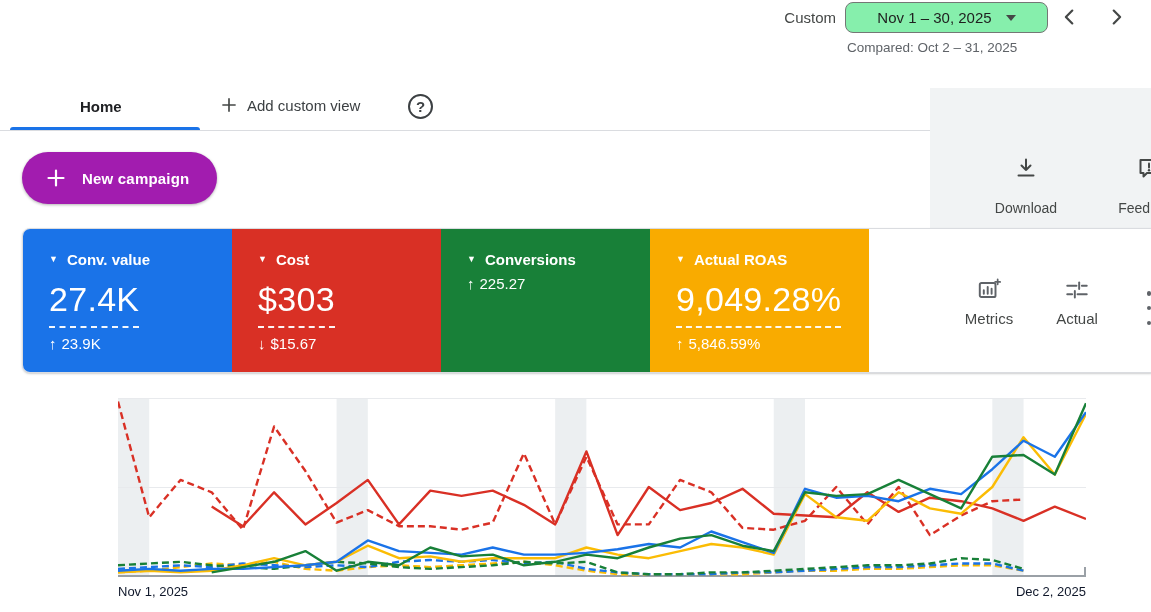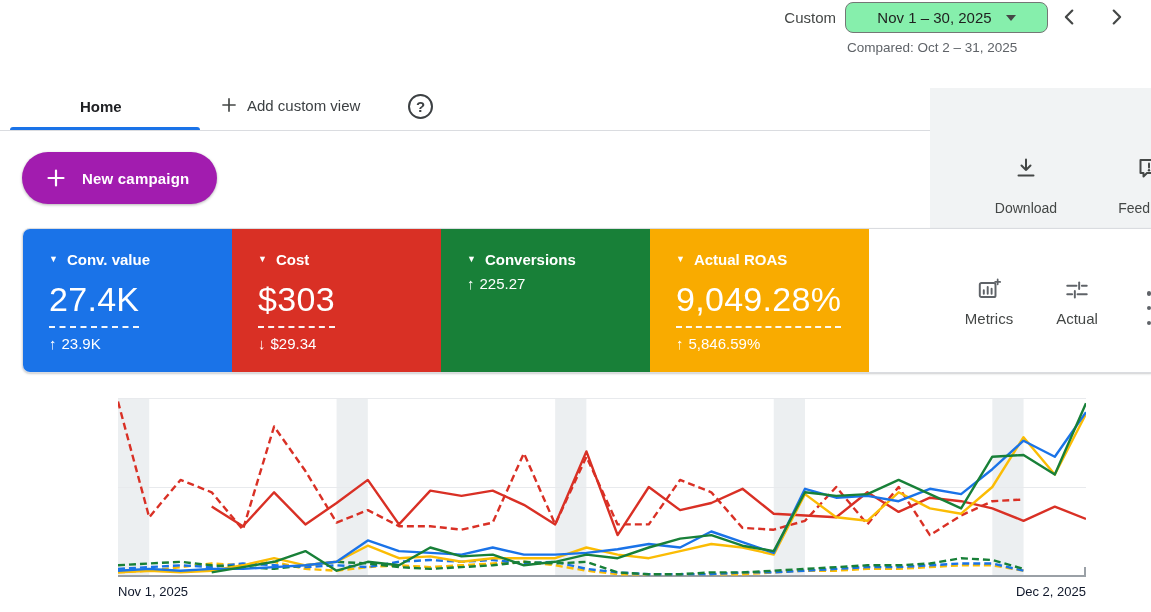--- a/index.html
+++ b/index.html
@@ -147,21 +147,21 @@
       </div>
   </div>
   <div class="metric-card" style="width: 209px; background: rgb(217, 48, 37);">
     <div class="metric-head">
         <span class="metric-caret">▼</span>
         <span>Cost</span>
       </div>
     <div><span class="metric-value">$303</span></div>
     <div class="metric-delta">
         <span>↓</span>
-        <span>$29.34</span>
+        <span>$15.67</span>
       </div>
   </div>
   <div class="metric-card" style="width: 209px; background: rgb(24, 128, 56);">
     <div class="metric-head">
         <span class="metric-caret">▼</span>
         <span>Conversions</span>
       </div>
     <div class="metric-delta">
         <span>↑</span>
         <span>225.27</span>

